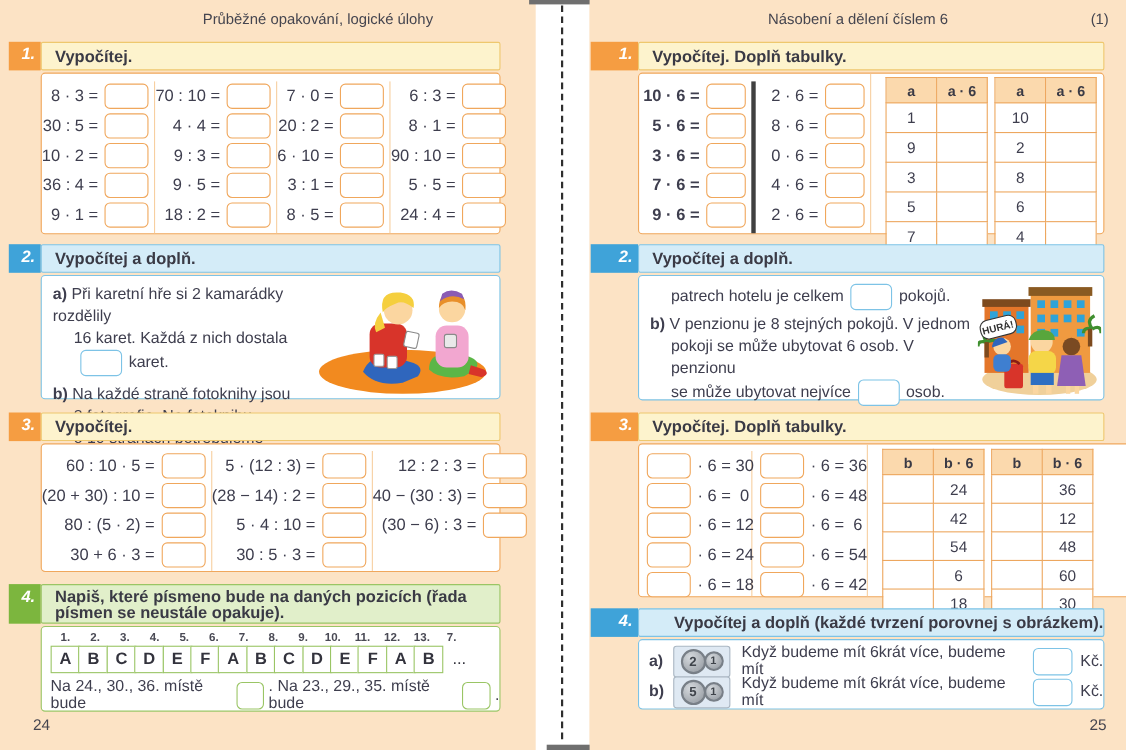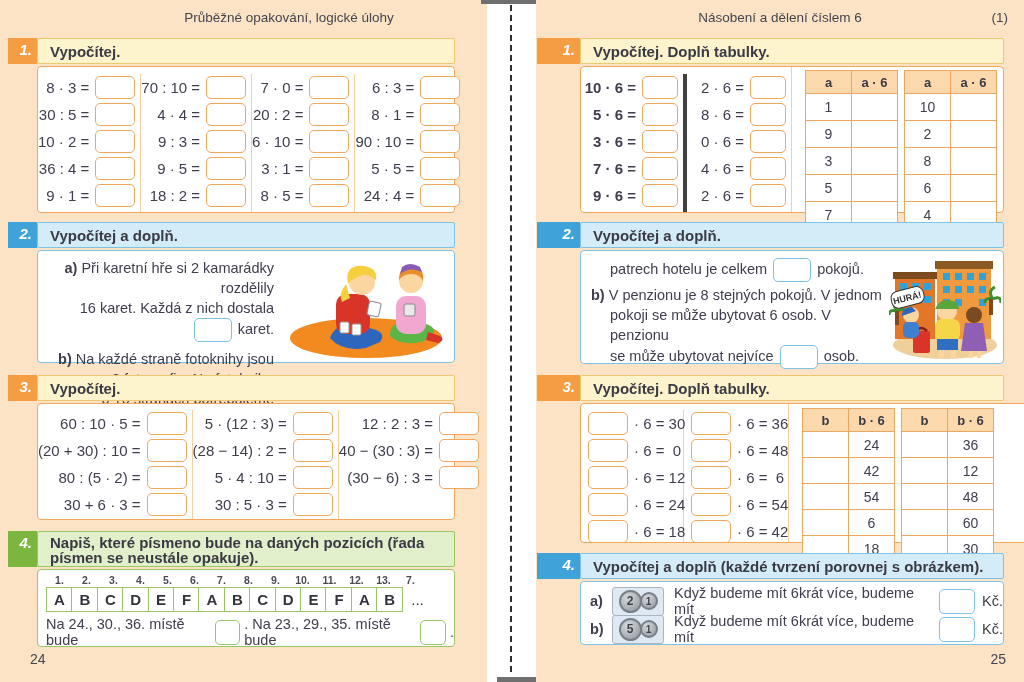--- a/index.html
+++ b/index.html
@@ -186,21 +186,21 @@
           <div class="prow">
             <span class="ptxt">24 : 4 =</span>
             <span class="abox"></span>
           </div>
         </div>
     </div>
   </div>
 
   <div class="tab t-bl" style="left:8px;top:222px;width:29px;height:26px;line-height:24px;">2.</div>
   <div class="hdr h-bl" style="left:37px;top:222px;width:418px;height:26px;">Vypočítej a doplň.</div>
-  <div class="content b-bl" style="left:37px;top:250px;width:418px;height:113px;text-align:right;">
+  <div class="content b-bl" style="left:37px;top:250px;width:418px;height:113px;">
     <div class="wflex">
       <div class="wtext">
         <div class="wline first"><span class="wlab">a)</span><span>Při karetní hře si 2 kamarádky rozdělily</span></div>
         <div class="wline"><span>16 karet. Každá z nich dostala</span><span class="ibox"></span><span>karet.</span></div>
         <div class="gap"></div>
         <div class="wline first"><span class="wlab">b)</span><span>Na každé straně fotoknihy jsou</span></div>
         <div class="wline"><span>3 fotografie. Na fotoknihu</span></div>
         <div class="wline"><span>o 10 stranách potřebujeme</span><span class="ibox"></span><span>fotografií.</span></div>
       </div>
       <div class="illus" style="width:180px;">
@@ -643,21 +643,21 @@
             <tr>
               <td></td>
               <td>30</td>
             </tr>
           </tbody>
       </table>
     </div>
   </div>
 
   <div class="tab t-bl" style="left:1px;top:553px;width:43px;height:26px;line-height:24px;">4.</div>
-  <div class="hdr h-bl" style="left:44px;top:553px;width:424px;height:26px;">Vypočítej a doplň (každé tvrzení porovnej s obrázkem).</div>
+  <div class="hdr h-bl" style="left:44px;top:553px;width:424px;height:26px;text-align:right;">Vypočítej a doplň (každé tvrzení porovnej s obrázkem).</div>
   <div class="content b-bl" style="left:44px;top:581px;width:424px;height:64px;padding-top:5px;">
     <div>
 
     <div class="coinrow">
         <span class="wlab">a)</span>
         <span class="chip">
             <span class="coin">2</span>
             <span class="coin">1</span>
           </span>
         <span>Když budeme mít 6krát více, budeme mít</span>

